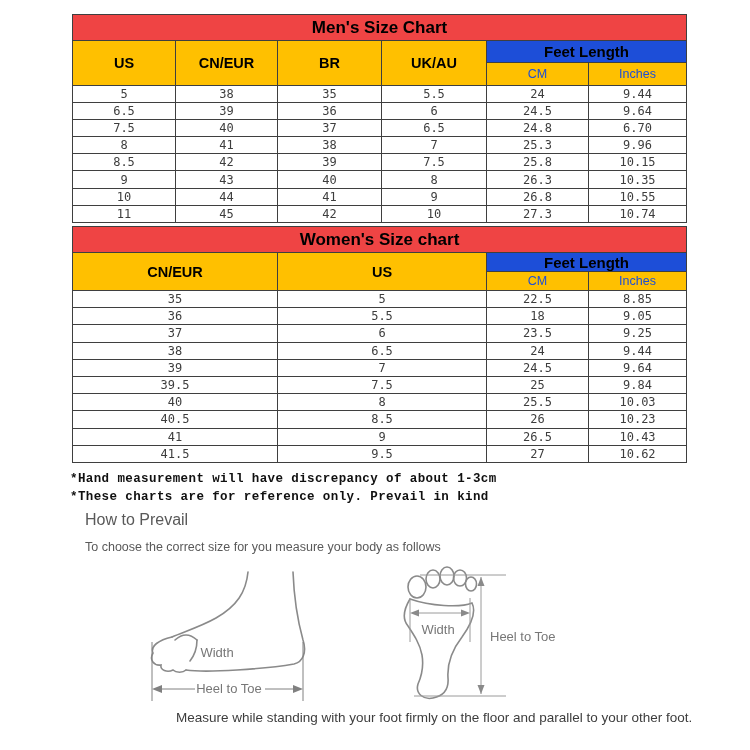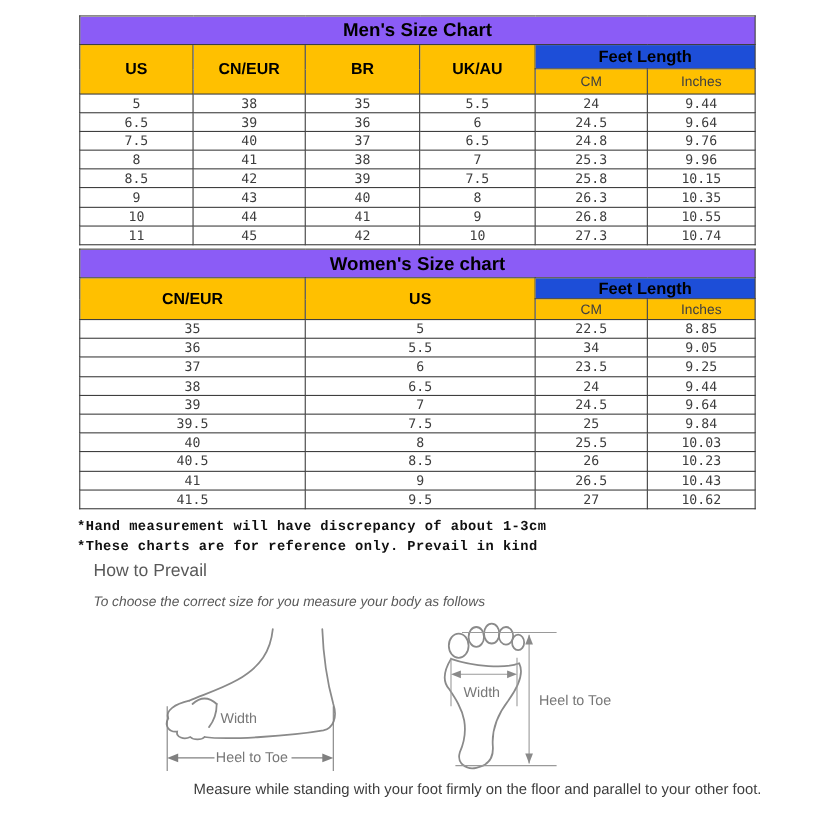--- a/index.html
+++ b/index.html
@@ -4,40 +4,40 @@
 <style>
   html,body{margin:0;padding:0;background:#ffffff;}
   .canvas{position:relative;width:750px;height:750px;background:#ffffff;overflow:hidden;
           font-family:"Liberation Sans",sans-serif;}
 
   
   table.size{position:absolute;left:72px;width:614px;border-collapse:collapse;table-layout:fixed;}
   #men-table{top:14px;}
   #women-table{top:226px;}
   .size th,.size td{border:1px solid #3f3f3f;padding:0;text-align:center;vertical-align:middle;overflow:hidden;}
-  .size .title-row th{background:#8b5cf6;font-size:17px;font-weight:bold;color:#000;height:25px;}
+  .size .title-row th{background:#ef4444;font-size:17px;font-weight:bold;color:#000;height:25px;}
   .size th.main{background:#FFC000;font-size:14.5px;font-weight:bold;color:#000;}
   .size th.flabel{background:#1d4ed8;font-size:15px;font-weight:bold;color:#000;}
-  .size th.sub{background:#FFC000;font-size:12.5px;font-weight:normal;color:#404040;}
+  .size th.sub{background:#FFC000;font-size:12.5px;font-weight:normal;color:#1d4ed8;}
   #men-table th.flabel{height:21px;}
   #men-table th.sub{height:22px;}
   #women-table th.flabel{height:18px;}
   #women-table th.sub{height:18px;}
   .size td{font-family:"DejaVu Sans Mono",monospace;font-size:12px;color:#3d3d3d;height:16.1px;line-height:1;}
   #women-table td{height:16.2px;}
 
   
   .notes{position:absolute;left:70px;top:471px;font-family:"Liberation Mono",monospace;
          font-weight:bold;font-size:12.5px;letter-spacing:0.4px;color:#101010;
          line-height:17.5px;white-space:nowrap;}
   .notes p{margin:0;}
 
   
   .howto-heading{position:absolute;left:85px;top:511px;font-size:16px;color:#595959;}
-  .howto-sub{position:absolute;left:85px;top:540px;font-size:12.5px;color:#595959;font-style:italic;}
+  .howto-sub{position:absolute;left:85px;top:540px;font-size:12.5px;color:#595959;}
 
   .diagram{position:absolute;}
   #side-view-svg{left:145px;top:558px;}
   #top-view-svg{left:400px;top:557px;}
   .svg-label{font-family:"Liberation Sans",sans-serif;font-size:13px;fill:#777777;}
 
   .caption{position:absolute;left:148px;top:710px;font-size:13.5px;color:#3d3d3d;white-space:nowrap;margin-left:28px;}
 </style>
 </head>
 <body>
@@ -85,21 +85,21 @@
           <td>6</td>
           <td>24.5</td>
           <td>9.64</td>
         </tr>
         <tr>
           <td>7.5</td>
           <td>40</td>
           <td>37</td>
           <td>6.5</td>
           <td>24.8</td>
-          <td>9.76</td>
+          <td>6.70</td>
         </tr>
         <tr>
           <td>8</td>
           <td>41</td>
           <td>38</td>
           <td>7</td>
           <td>25.3</td>
           <td>9.96</td>
         </tr>
         <tr>
@@ -161,21 +161,21 @@
     <tbody>
         <tr>
           <td>35</td>
           <td>5</td>
           <td>22.5</td>
           <td>8.85</td>
         </tr>
         <tr>
           <td>36</td>
           <td>5.5</td>
-          <td>34</td>
+          <td>18</td>
           <td>9.05</td>
         </tr>
         <tr>
           <td>37</td>
           <td>6</td>
           <td>23.5</td>
           <td>9.25</td>
         </tr>
         <tr>
           <td>38</td>

